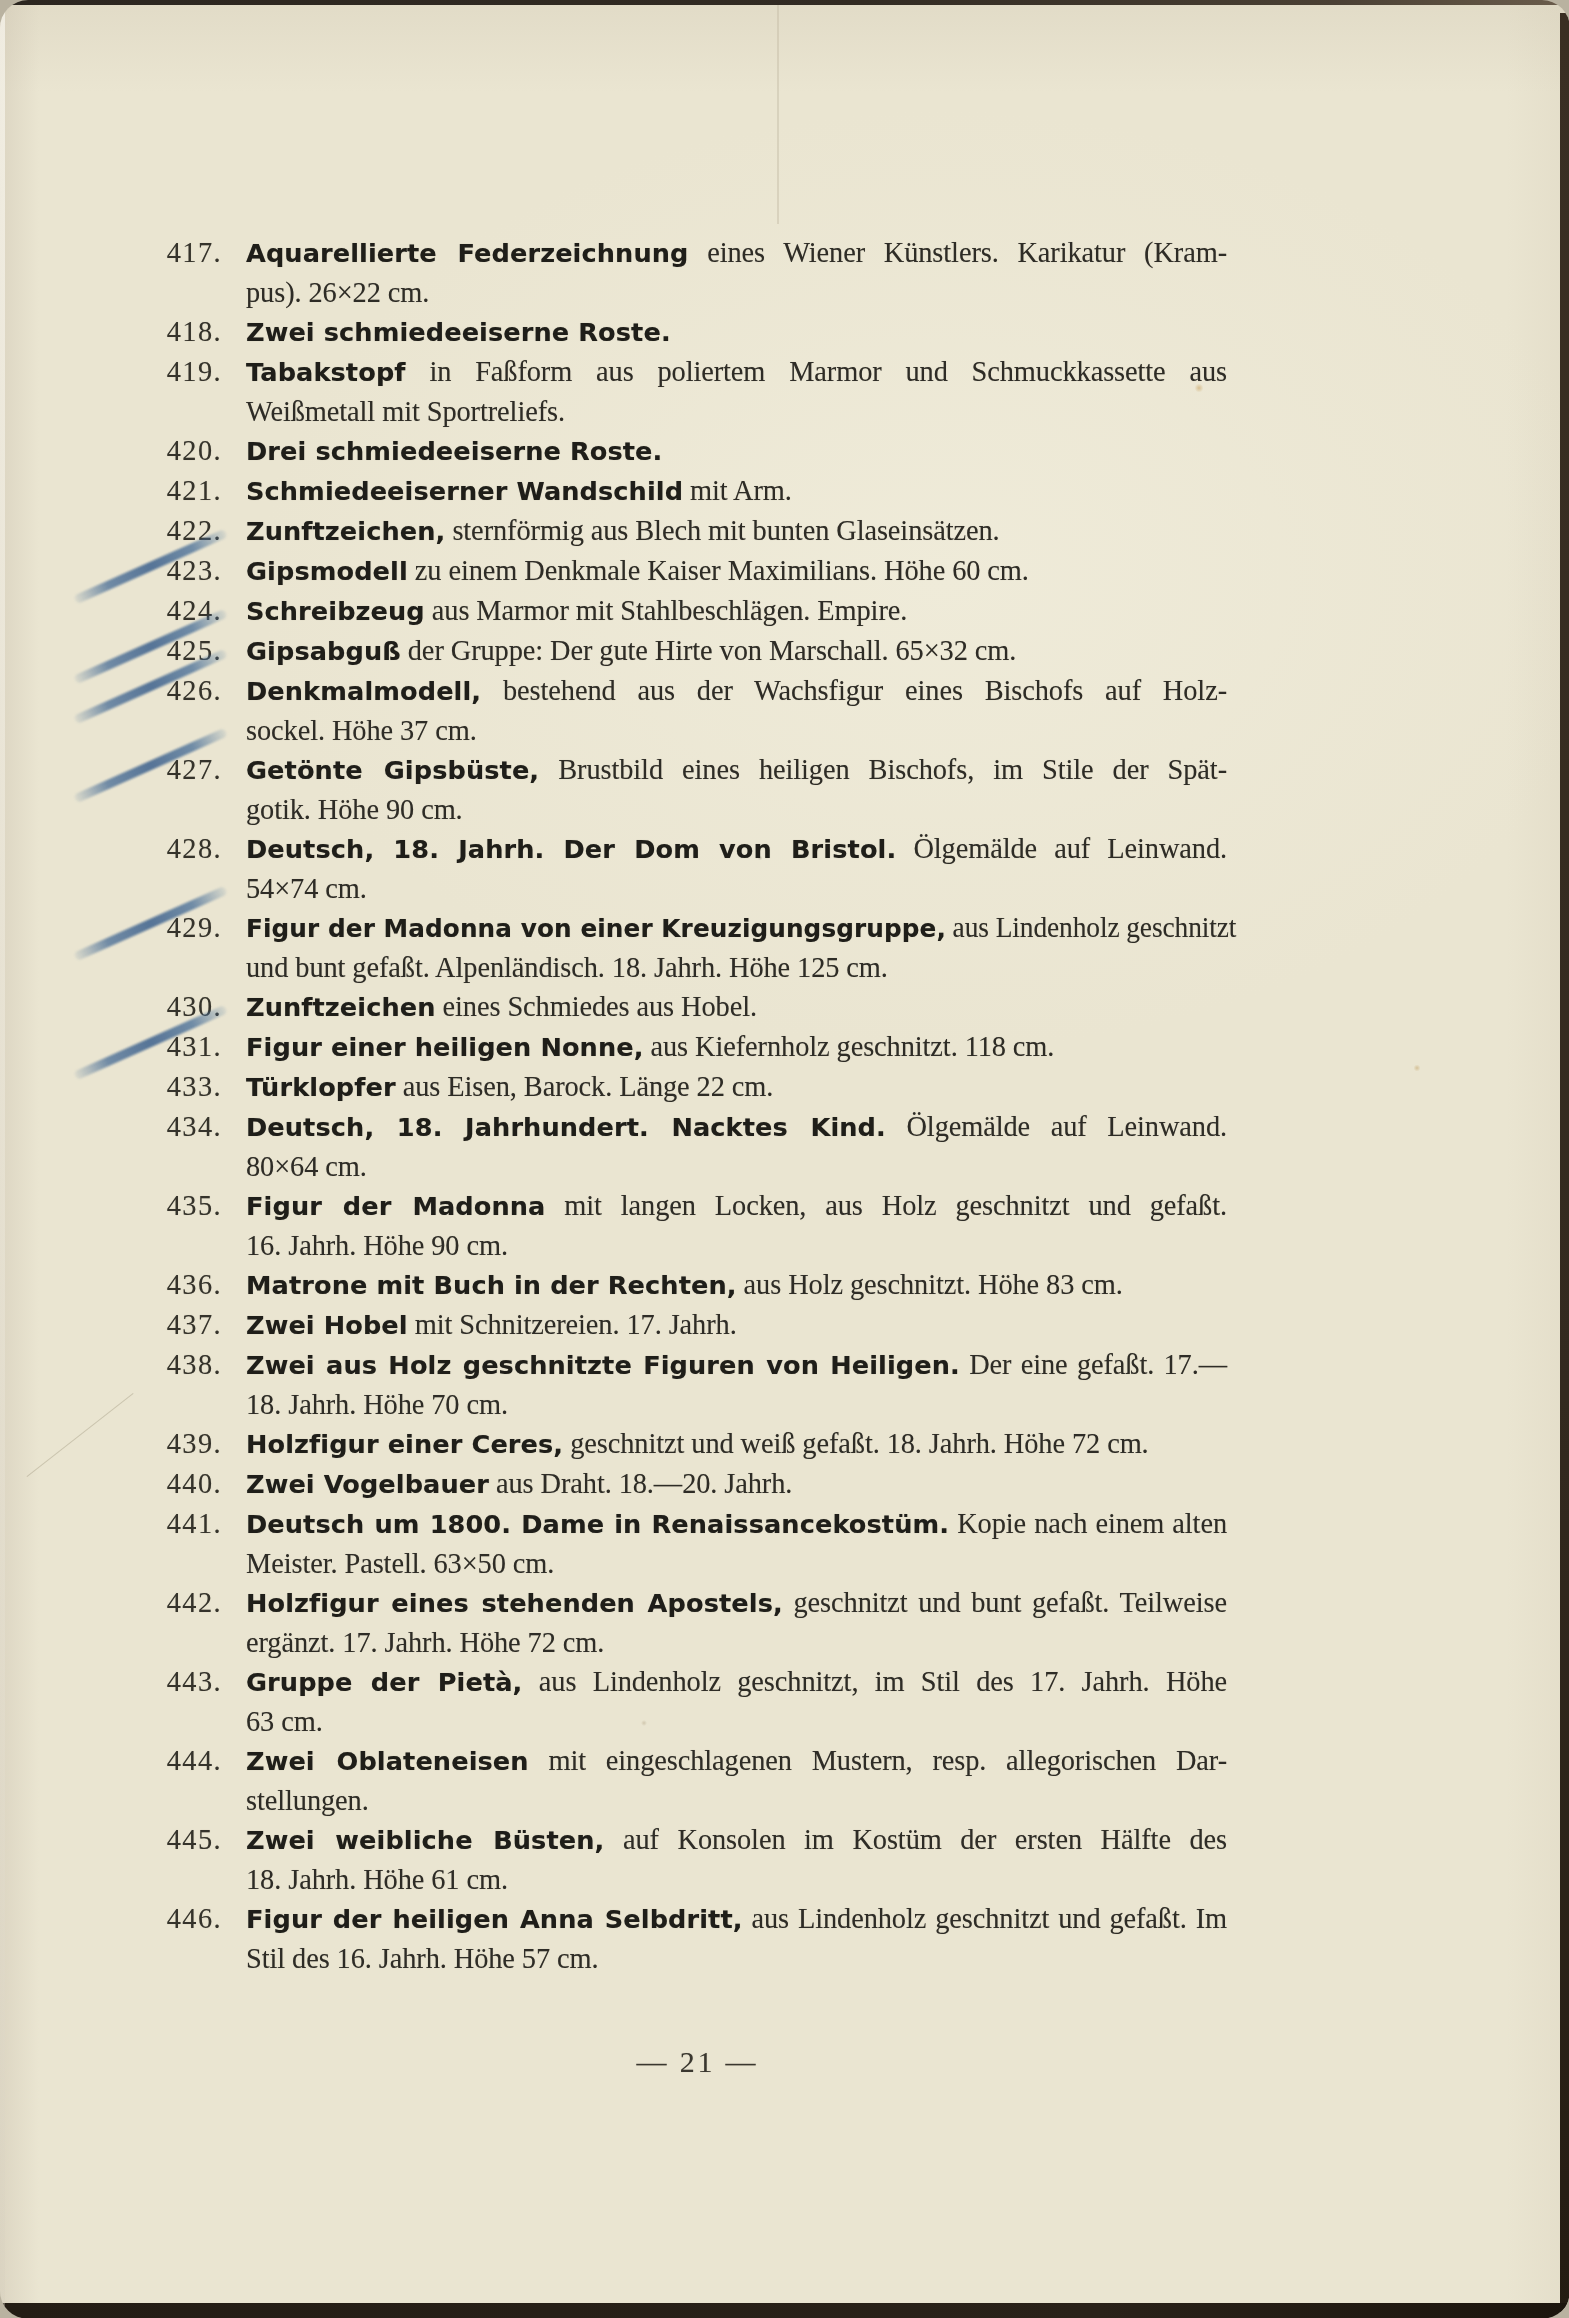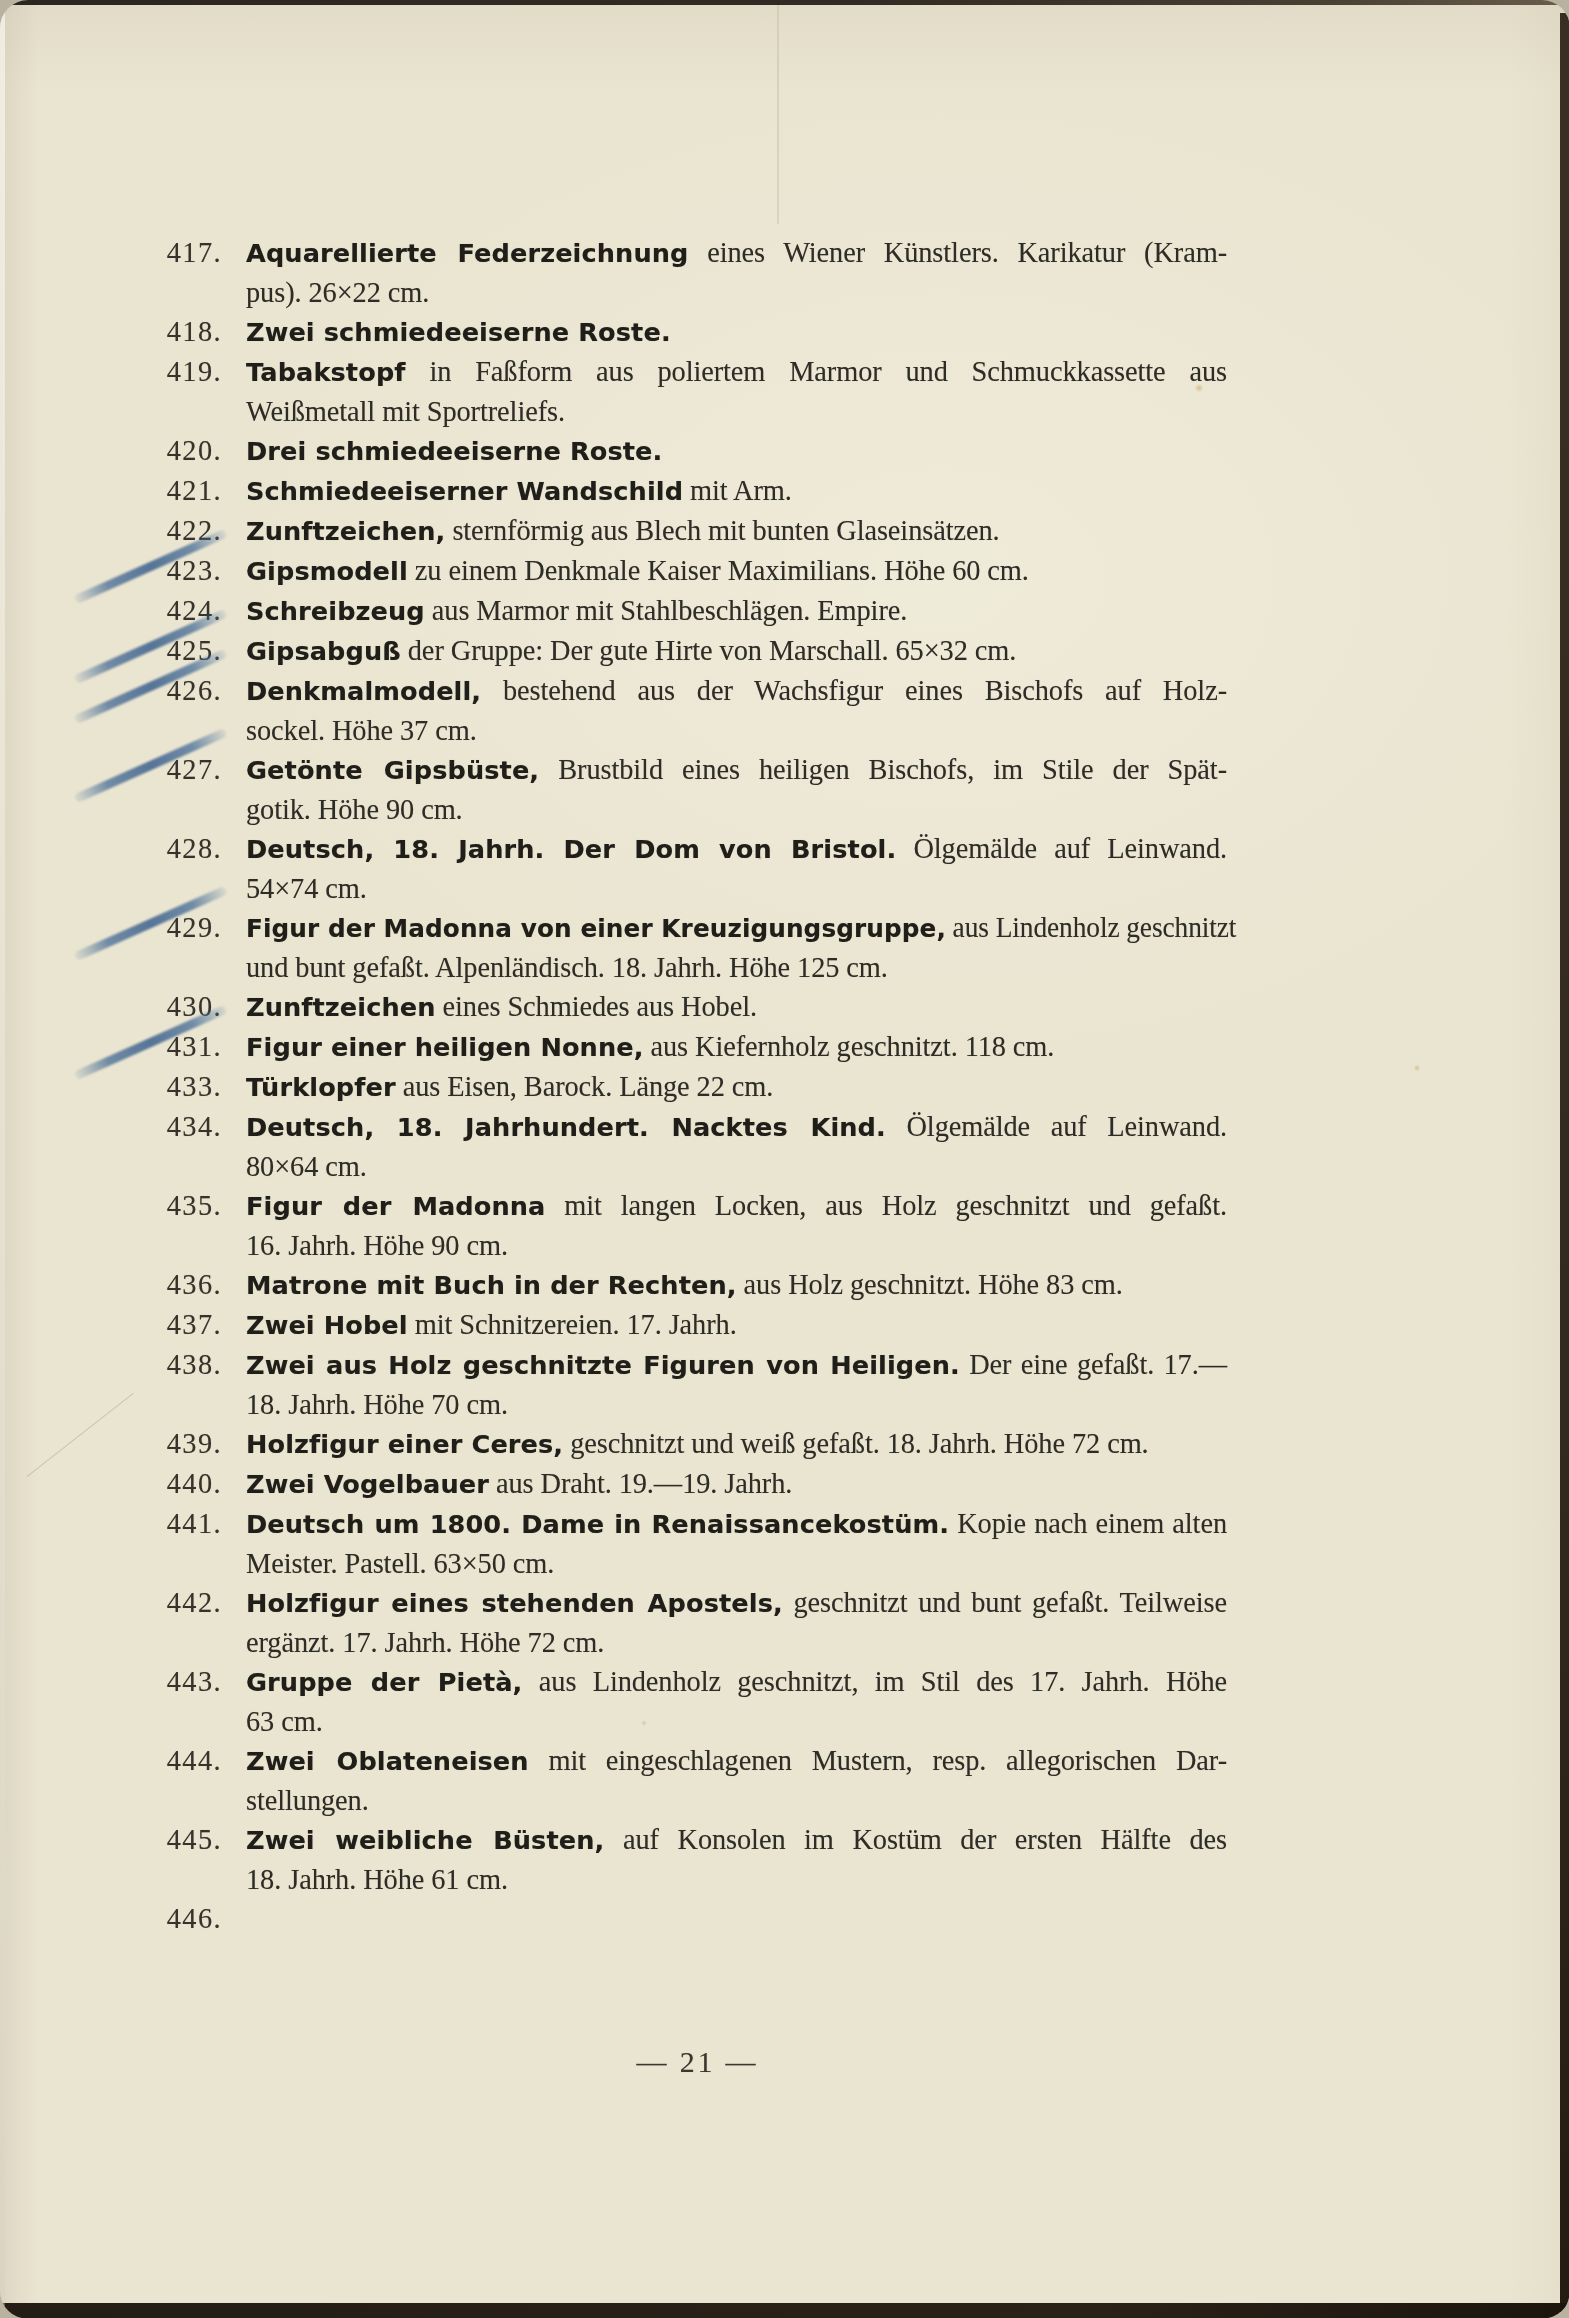--- a/index.html
+++ b/index.html
@@ -263,21 +263,21 @@
   <div class="entry">
     <div class="num"><span class="num-text">439.</span></div>
     <div class="txt">
           <div class="line"><span class="bh">Holzfigur einer Ceres,</span><span class="rt"> geschnitzt und weiß gefaßt. 18. Jahrh. Höhe 72 cm.</span></div>
         </div>
   </div>
 
   <div class="entry">
     <div class="num"><span class="num-text">440.</span></div>
     <div class="txt">
-          <div class="line"><span class="bh">Zwei Vogelbauer</span><span class="rt"> aus Draht. 19.—19. Jahrh.</span></div>
+          <div class="line"><span class="bh">Zwei Vogelbauer</span><span class="rt"> aus Draht. 18.—20. Jahrh.</span></div>
         </div>
   </div>
 
   <div class="entry">
     <div class="num"><span class="num-text">441.</span></div>
     <div class="txt">
           <div class="line j"><span class="bh">Deutsch um 1800. Dame in Renaissancekostüm.</span><span class="rt"> Kopie nach einem alten</span></div>
           <div class="line"><span class="rt">Meister. Pastell. 63×50 cm.</span></div>
         </div>
   </div>
@@ -309,20 +309,24 @@
   <div class="entry">
     <div class="num"><span class="num-text">445.</span></div>
     <div class="txt">
           <div class="line j"><span class="bh">Zwei weibliche Büsten,</span><span class="rt"> auf Konsolen im Kostüm der ersten Hälfte des</span></div>
           <div class="line"><span class="rt">18. Jahrh. Höhe 61 cm.</span></div>
         </div>
   </div>
 
   <div class="entry">
     <div class="num"><span class="num-text">446.</span></div>
+    <div class="txt">
+          <div class="line j"><span class="bh">Figur der heiligen Anna Selbdritt,</span><span class="rt"> aus Lindenholz geschnitzt und gefaßt. Im</span></div>
+          <div class="line"><span class="rt">Stil des 16. Jahrh. Höhe 57 cm.</span></div>
+        </div>
   </div>
 </main>
 
   <div class="footer">— 21 —</div>
 
   <div class="edge top"></div>
   <div class="edge right"></div>
   <div class="edge bottom"></div>
   <div class="edge left"></div>
 </div>

